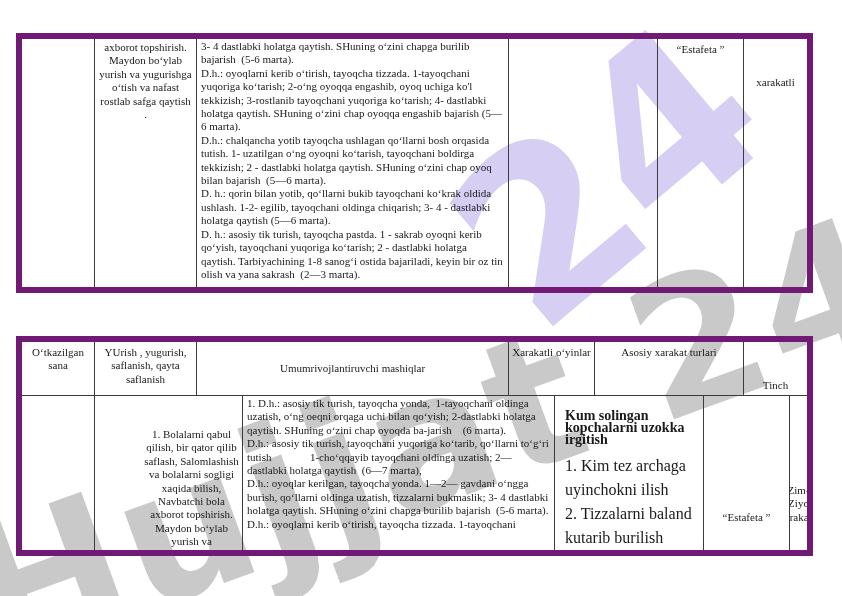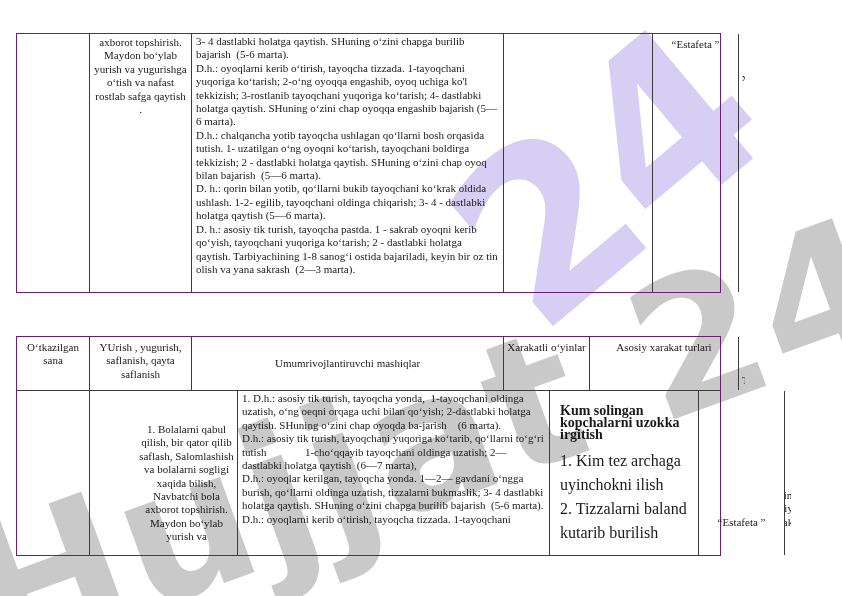--- a/index.html
+++ b/index.html
@@ -15,22 +15,22 @@
   .wm-gray {
     left:430px; top:440px; font-size:185px; letter-spacing:2px;
     transform:translate(-50%,-50%) rotate(-20deg);
   }
   .wm-purple {
     left:606px; top:178px; font-size:230px; letter-spacing:-6px;
     transform:translate(-50%,-50%) rotate(-40deg);
   }
   
   .tbl {
-    position:absolute; left:16px; width:705px; box-sizing:border-box;
-    border:1px solid #701a75; display:flex; flex-direction:column; z-index:1;
+    position:absolute; left:16px; width:797px; box-sizing:border-box;
+    border:6px solid #701a75; display:flex; flex-direction:column; z-index:1;
     font-size:11px; line-height:13.4px;
   }
   .tbl-top { top:33px; height:260px; }
   .tbl-bottom { top:336px; height:220px; }
   .row { display:flex; flex:1 1 auto; min-height:0; }
   .row + .row { border-top:1px solid #3b3b3b; }
   .row-hdr { flex:0 0 53px; height:53px; }
   .cell {
     box-sizing:border-box; border-right:1px solid #3b3b3b;
     overflow:hidden; padding:2px 3px;

